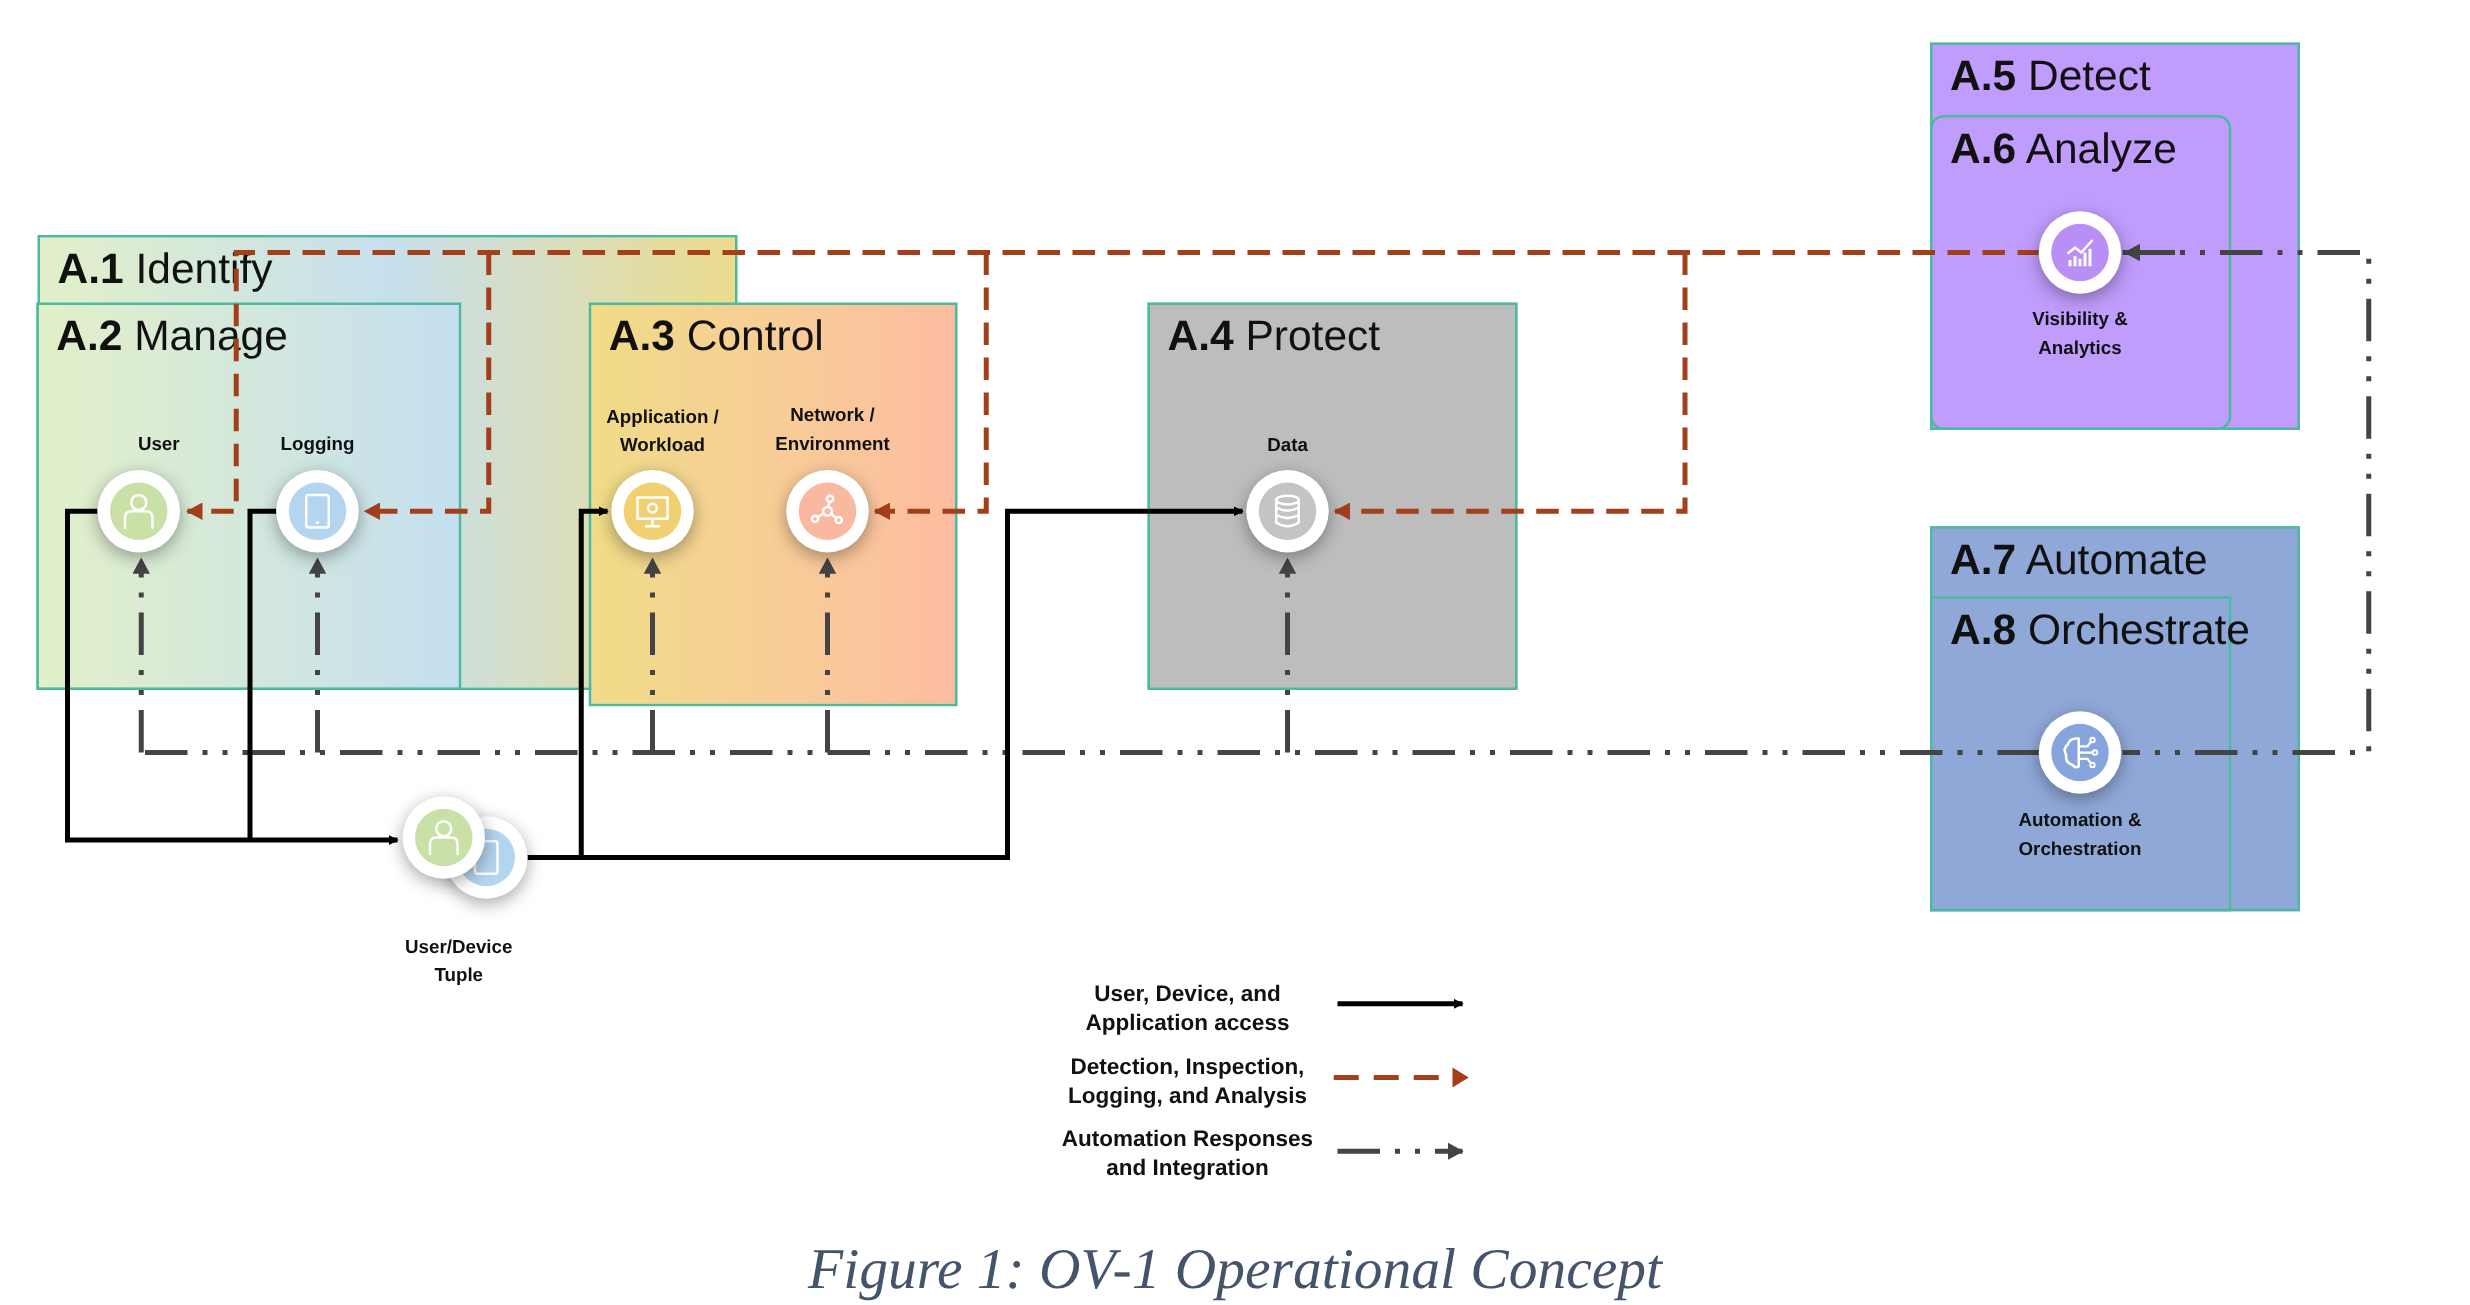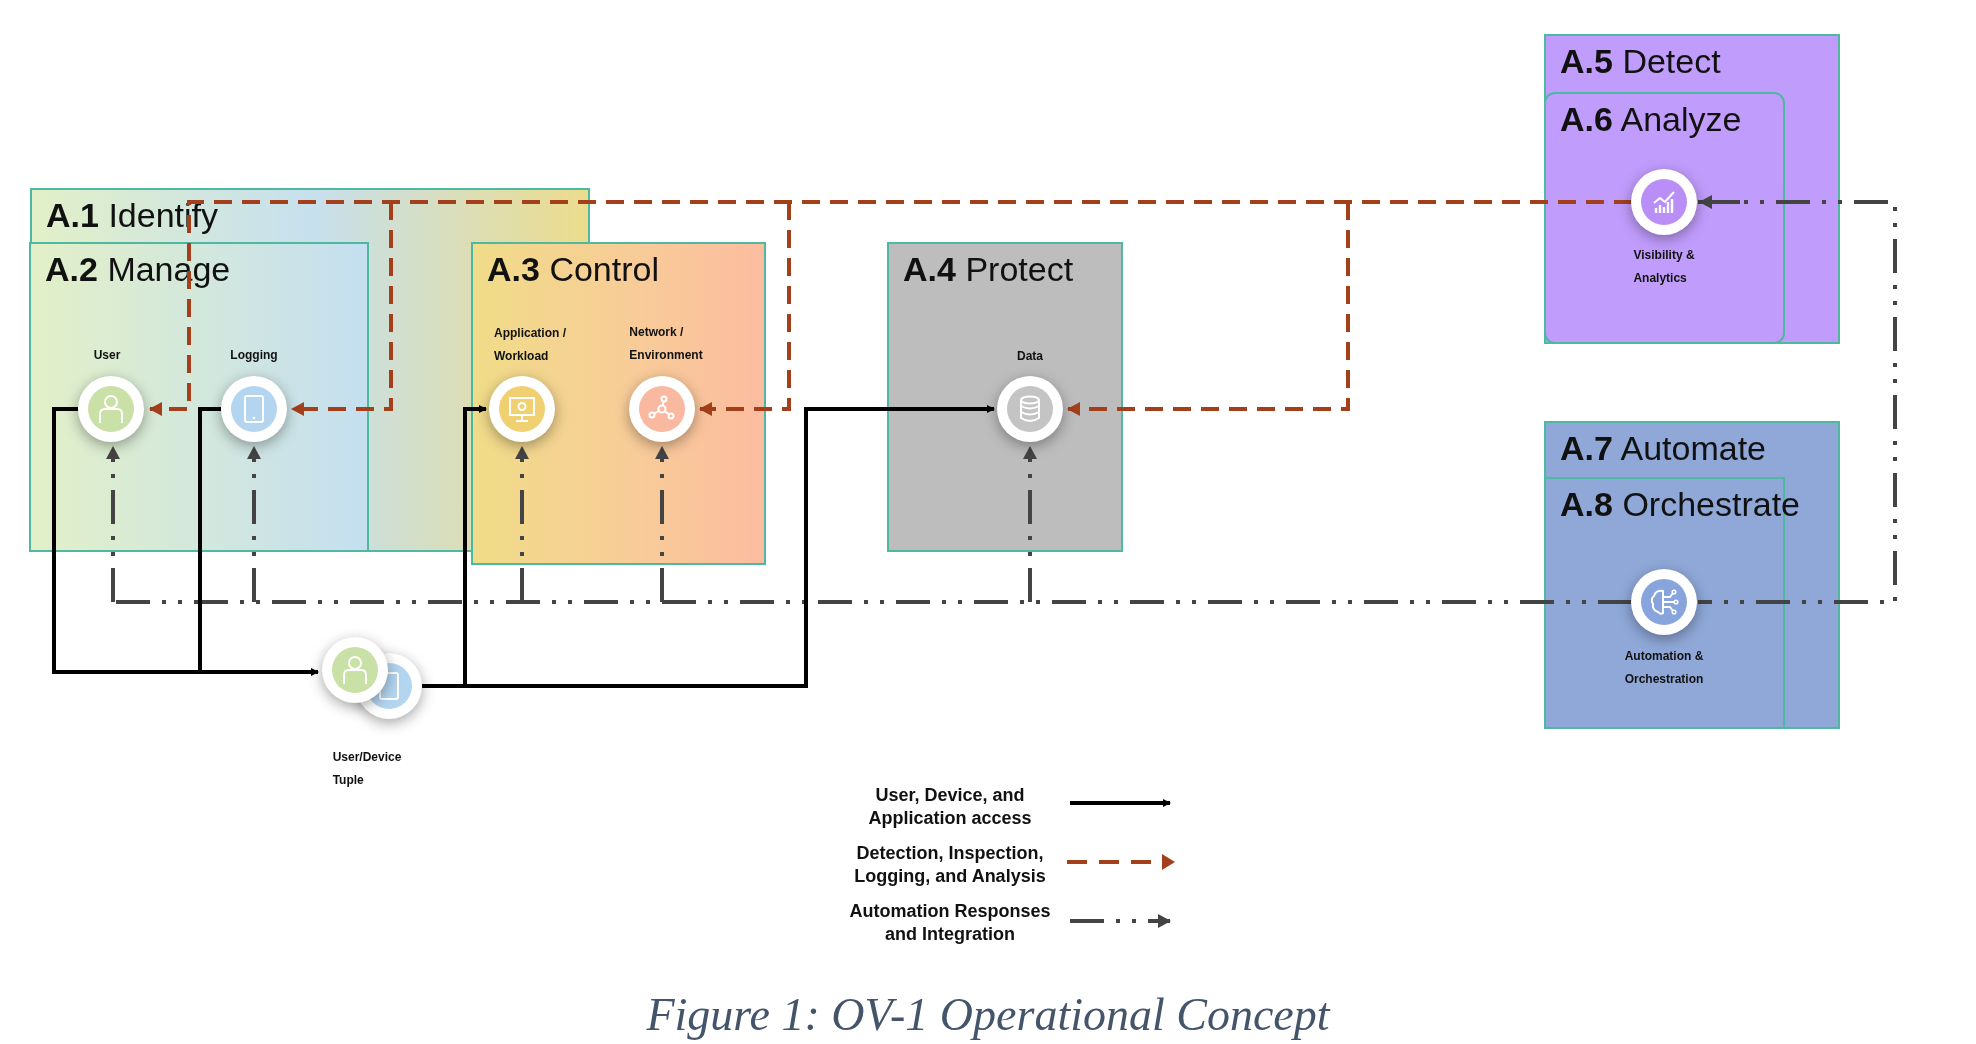--- a/index.html
+++ b/index.html
@@ -1,39 +1,39 @@
 <!DOCTYPE html>
 <html><head>
 <meta charset="utf-8">
 <style>
   html,body{margin:0;padding:0;background:#fff;}
   body{width:1976px;height:1044px;position:relative;overflow:hidden;font-family:"Liberation Sans",sans-serif;}
   .box{position:absolute;border:2px solid #4fb8a0;box-sizing:border-box;}
   .box-title{position:absolute;left:14px;top:6px;font-size:34px;color:#111;white-space:nowrap;}
   .box-title b{font-weight:bold;}
-  .node-label{position:absolute;font-size:12px;font-weight:bold;color:#111;line-height:23px;transform:translateX(-50%);white-space:nowrap;}
+  .node-label{position:absolute;font-size:15px;font-weight:bold;color:#111;text-align:center;line-height:23px;transform:translateX(-50%);white-space:nowrap;}
   .node{position:absolute;width:66px;height:66px;border-radius:50%;background:#fff;box-shadow:0 4px 14px rgba(0,0,0,0.35);transform:translate(-50%,-50%);display:flex;align-items:center;justify-content:center;}
   .node .inner{width:46px;height:46px;border-radius:50%;display:flex;align-items:center;justify-content:center;}
   svg.lines{position:absolute;left:0;top:0;}
   .legend-text{position:absolute;font-size:18px;font-weight:bold;color:#111;text-align:center;line-height:23px;transform:translateX(-50%);white-space:nowrap;}
   .caption{position:absolute;left:0;width:1976px;top:988px;text-align:center;font-family:"Liberation Serif",serif;font-style:italic;font-size:46px;color:#44546a;}
 </style>
 </head>
 <body>
 
 <div class="box" style="left:30px;top:188px;width:560px;height:364px;background:linear-gradient(90deg,#e2f0c8 0%,#c6e0ee 50%,#ecdc8c 100%);">
   <div class="box-title"><b>A.1</b> <span>Identify</span></div>
 </div>
 <div class="box" style="left:29px;top:242px;width:340px;height:310px;background:linear-gradient(90deg,#e2f0c8 0%,#c4dff0 100%);">
   <div class="box-title"><b>A.2</b> <span>Manage</span></div>
 </div>
 <div class="box" style="left:471px;top:242px;width:295px;height:323px;background:linear-gradient(90deg,#f0dc88 0%,#f8cc98 55%,#fcbca0 100%);">
   <div class="box-title"><b>A.3</b> <span>Control</span></div>
 </div>
-<div class="box" style="left:887px;top:242px;width:236px;height:310px;background:#bdbdbd;">
+<div class="box" style="left:918px;top:242px;width:296px;height:310px;background:#bdbdbd;">
   <div class="box-title"><b>A.4</b> <span>Protect</span></div>
 </div>
 <div class="box" style="left:1544px;top:34px;width:296px;height:310px;background:#c09cfc;">
   <div class="box-title"><b>A.5</b> <span>Detect</span></div>
 </div>
 <div class="box" style="left:1544px;top:92px;width:241px;height:252px;background:#c09cfc;border-radius:11px;">
   <div class="box-title"><b>A.6</b> <span>Analyze</span></div>
 </div>
 <div class="box" style="left:1544px;top:421px;width:296px;height:308px;background:#8fa8d8;">
   <div class="box-title"><b>A.7</b> <span>Automate</span></div>
@@ -79,21 +79,21 @@
     <path d="M422,686 L465,686 L465,409 L486,409" marker-end="url(#arrBlack)"></path>
     <path d="M465,686 L806,686 L806,409 L994,409" marker-end="url(#arrBlack)"></path>
   </g>
 
   <line x1="1070" y1="803" x2="1170" y2="803" stroke="#000" stroke-width="4" marker-end="url(#arrBlack)"></line>
   <line x1="1067" y1="862" x2="1172" y2="862" stroke="#a33f1b" stroke-width="4" stroke-dasharray="20,12"></line>
   <path d="M1162,854 L1175,862 L1162,870 z" fill="#a33f1b"></path>
   <line x1="1070" y1="921" x2="1170" y2="921" stroke="#444" stroke-width="4" stroke-dasharray="34,12,4,12,4,12" marker-end="url(#arrGray)"></line>
 </svg>
 
-<div class="node-label" style="left:107px;top:344px;">User</div>
+<div class="node-label" style="left:127px;top:344px;">User</div>
 <div class="node-label" style="left:254px;top:344px;">Logging</div>
 <div class="node-label" style="left:530px;top:322px;"><span>Application /</span><br><span>Workload</span></div>
 <div class="node-label" style="left:666px;top:321px;"><span>Network /</span><br><span>Environment</span></div>
 <div class="node-label" style="left:1030px;top:345px;">Data</div>
 <div class="node-label" style="left:1664px;top:244px;"><span>Visibility &amp;</span><br><span>Analytics</span></div>
 <div class="node-label" style="left:1664px;top:645px;"><span>Automation &amp;</span><br><span>Orchestration</span></div>
 <div class="node-label" style="left:367px;top:746px;"><span>User/Device</span><br><span>Tuple</span></div>
 
 <div class="node" style="left:111px;top:409px;">
   <div class="inner" style="background:#c9e0a6;">

